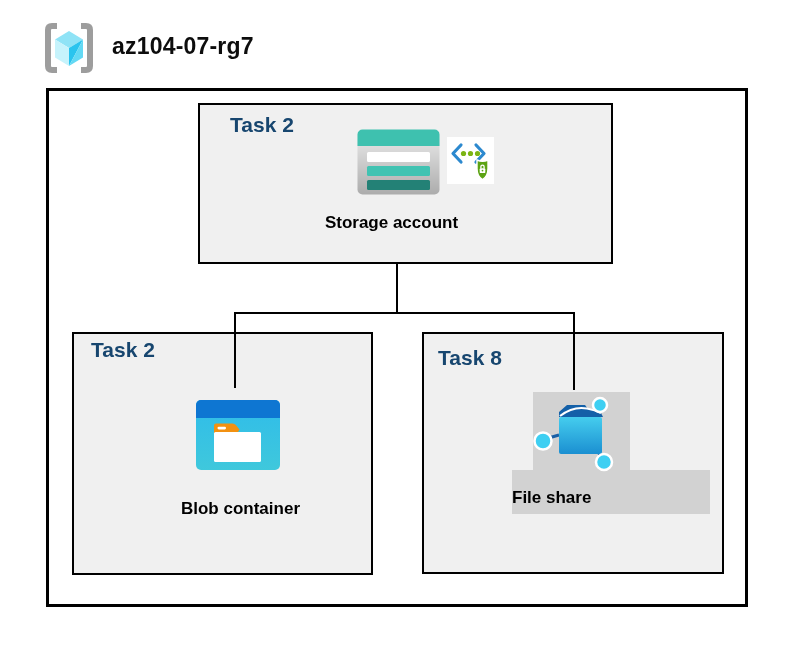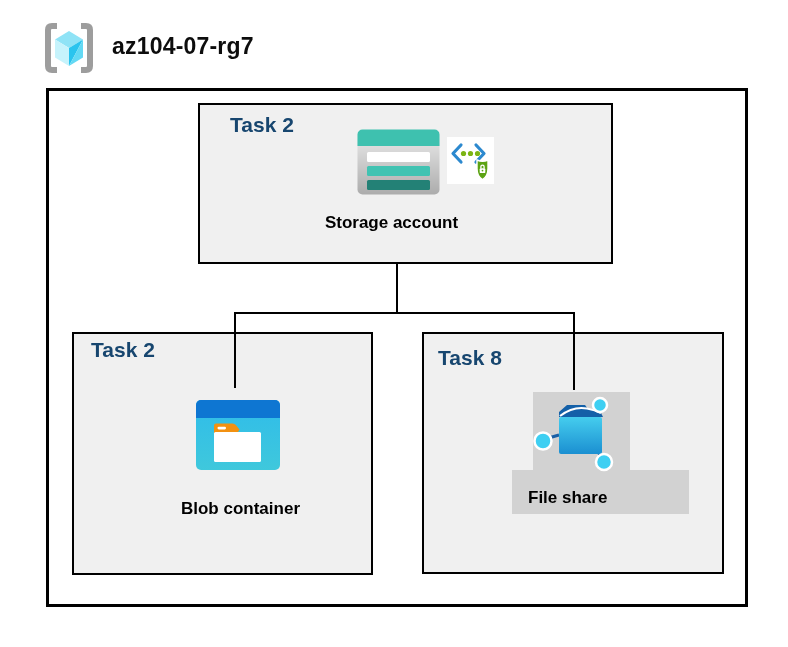--- a/index.html
+++ b/index.html
@@ -64,25 +64,24 @@
   .storage-icon { position: absolute; left: 157px; top: 24px; width: 83px; height: 66px; }
   .sas-icon     { position: absolute; left: 247px; top: 32px; width: 47px; height: 47px; }
   .storage-label { left: 0; right: 28px; top: 96px; text-align: center; position: absolute; }
   
   .blob-icon { position: absolute; left: 122px; top: 66px; width: 84px; height: 70px; }
   .blob-label { left: 36px; right: 0; top: 153px; text-align: center; position: absolute; }
   
   .fs-icon { position: absolute; left: 109px; top: 58px; width: 97px; height: 88px; z-index: 3; }
   .fs-label-box {
     position: absolute;
-    left: 88px; top: 136px; width: 177px; height: 44px;
+    left: 88px; top: 136px; width: 198px; height: 44px;
     background: #D2D2D2;
     display: flex; align-items: center;
     box-sizing: border-box;
-    padding-left: 16px;
     z-index: 2;
   }
   .fs-label-box .item-label { position: static; }
 </style>
 </head>
 <body>
 
 <div class="canvas">
 
   <svg class="abs rg-icon" viewBox="0 0 58 58" aria-hidden="true">

